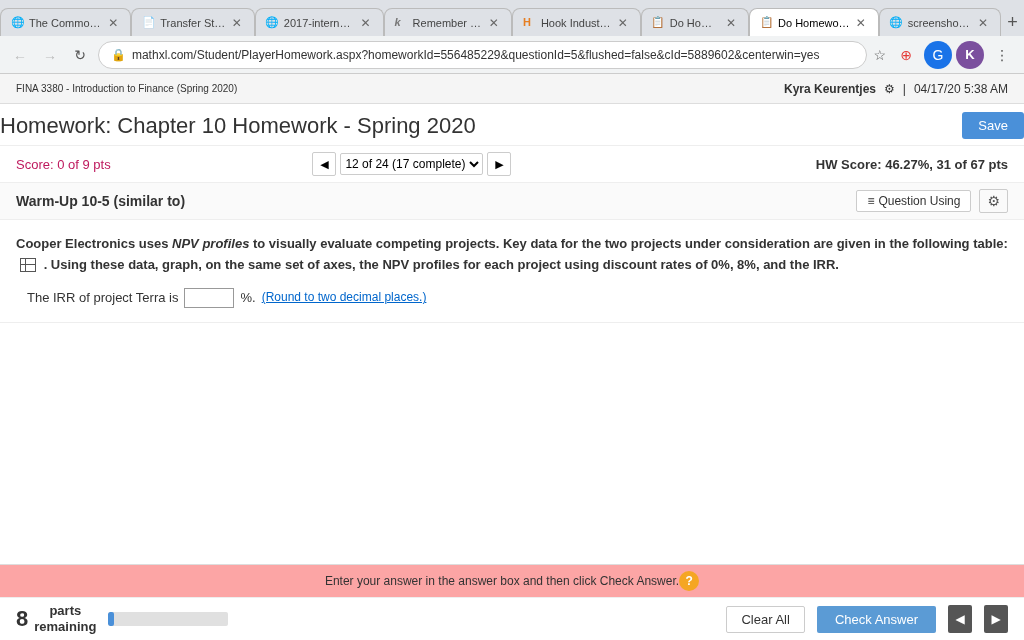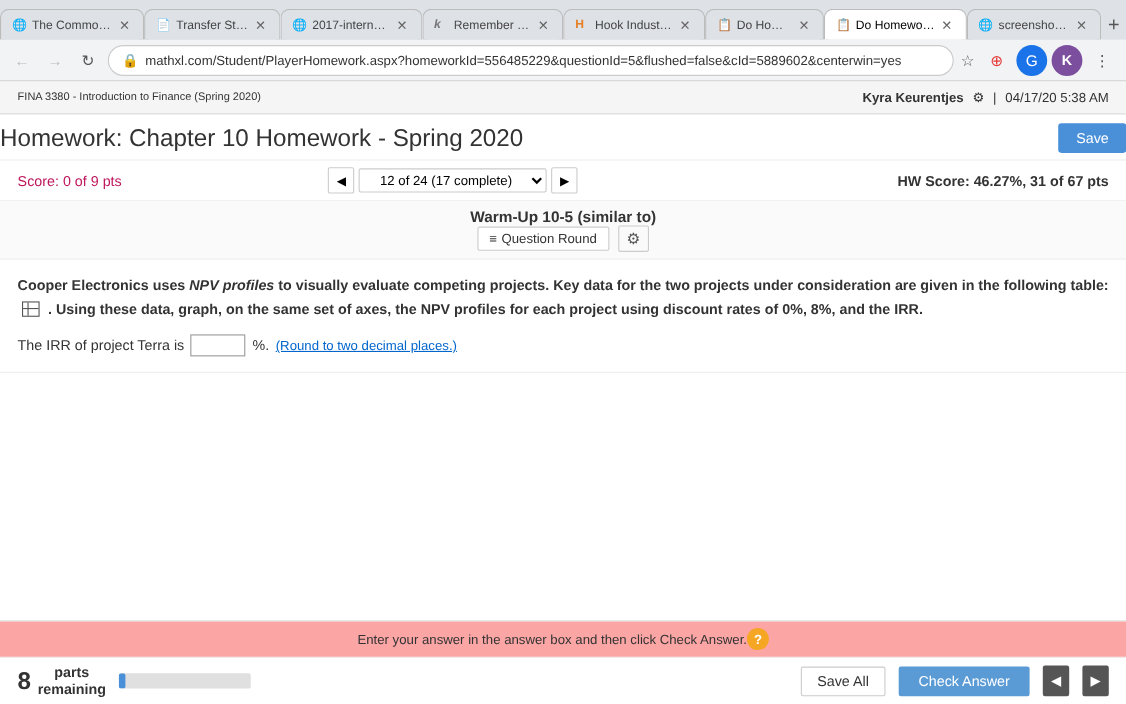--- a/index.html
+++ b/index.html
@@ -183,40 +183,39 @@
       width: 24px; height: 24px;
       display: flex; align-items: center; justify-content: center;
       cursor: pointer; border-radius: 2px; font-size: 11px;
     }
     .question-nav {
       display: flex; align-items: center; gap: 4px;
       font-size: 13px; color: #333;
     }
     .question-dropdown {
       border: 1px solid #ccc;
-      padding: 2px 14px;
+      padding: 2px 0;
       font-size: 12px;
       background: #fff;
       cursor: pointer;
       border-radius: 2px;
     }
     .hw-score-right { font-size: 13px; color: #333; font-weight: bold; }
 
     
     .question-section {
       border-bottom: 1px solid #eee;
     }
     .question-header {
       display: flex;
       align-items: center;
       justify-content: space-between;
       padding: 6px 16px;
       border-bottom: 1px solid #eee;
       background: #fafafa;
-      flex-direction: column;
     }
     .question-title { font-size: 14px; font-weight: bold; color: #333; }
     .question-actions { display: flex; align-items: center; gap: 8px; }
     .question-help-btn {
       display: flex; align-items: center; gap: 4px;
       border: 1px solid #ccc; padding: 3px 10px;
       font-size: 12px; cursor: pointer; border-radius: 2px;
       background: #fff; color: #333;
     }
     .gear-btn {
@@ -251,25 +250,26 @@
     .table-icon::after {
       content: '';
       display: block;
       position: absolute;
       left: 0; right: 0;
       top: 5px; height: 1px;
       background: #555;
     }
     .answer-row {
       display: flex;
-      align-items: flex-end;
+      align-items: center;
       gap: 6px;
       font-size: 13px;
       color: #333;
       margin-top: 8px;
+      margin-left: 11px;
     }
     .answer-input {
       width: 50px; height: 20px;
       border: 1px solid #999;
       font-size: 12px;
       padding: 1px 4px;
     }
     .round-note { color: #0066cc; font-size: 12px; cursor: pointer; text-decoration: underline; }
 
     
@@ -453,21 +453,21 @@
   <span class="spacer"></span>
   <span class="hw-score-right">HW Score: 46.27%, 31 of 67 pts</span>
 </div>
 
 <div class="question-section">
   <div class="question-header">
     <span class="question-title">Warm-Up 10-5 (similar to)</span>
     <div class="question-actions">
       <button class="question-help-btn">
         <span>≡</span>
-        <span>Question Round</span>
+        <span>Question Using</span>
       </button>
       <button class="gear-btn">⚙</button>
     </div>
   </div>
 
   <div class="question-content">
     <div class="question-text">
       <span>Cooper Electronics uses </span><span class="italic">NPV profiles</span><span> to visually evaluate competing projects.  Key data for the two projects under consideration are given in the following table:</span>
       <span class="table-icon"></span>
       <span>. Using these data, graph, on the same set of axes, the NPV profiles for each project using discount rates of 0%, 8%, and the IRR.</span>
@@ -491,18 +491,18 @@
       <span class="parts-number">8</span>
       <div class="parts-label">
         <span>parts</span>
         <span>remaining</span>
       </div>
     </div>
     <div class="progress-bar-container">
       <div class="progress-bar-fill" style="width: 5%;"></div>
     </div>
     <div class="spacer"></div>
-    <button class="clear-all-btn">Save All</button>
+    <button class="clear-all-btn">Clear All</button>
     <button class="check-answer-btn">Check Answer</button>
     <button class="nav-prev-btn">◀</button>
     <button class="nav-next-btn">▶</button>
   </div>
 </div>
 
 </body></html>

